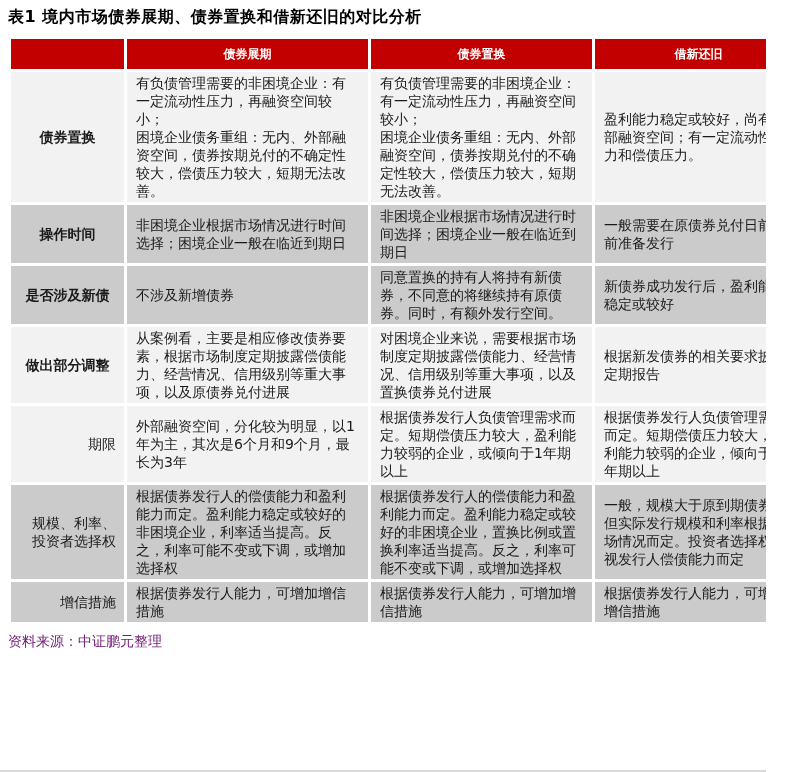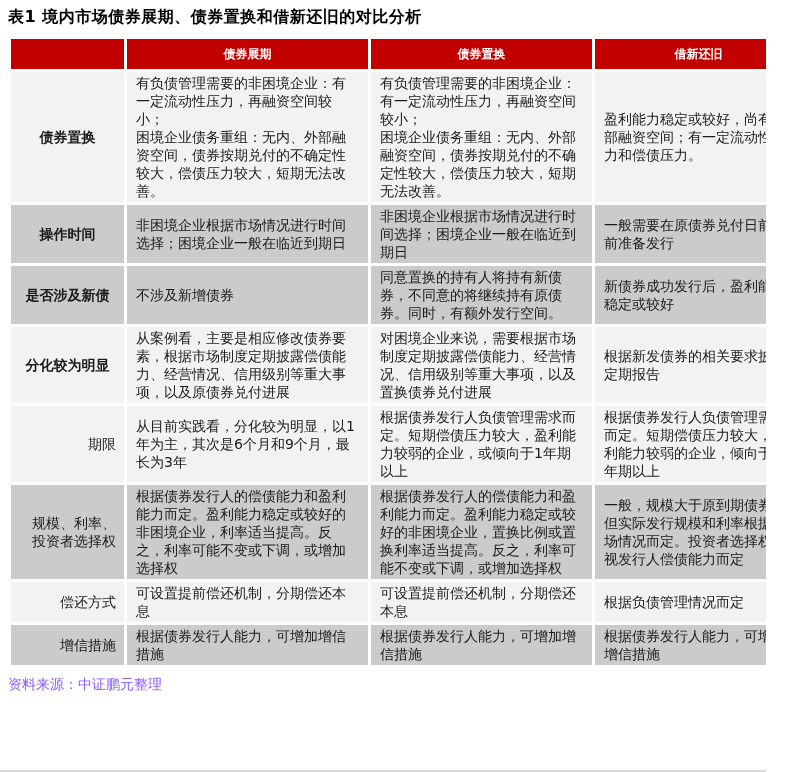--- a/index.html
+++ b/index.html
@@ -58,21 +58,21 @@
     text-align:right;
     padding-right:8px;
     margin-top:20px;
   }
   tbody td {
     text-align:left;
     white-space:pre-line;
   }
   .source {
     font-size:14px;
-    color:#8b5cf6;
+    color:#701a75;
     margin:8px 0 0 0;
   }
   .bottom-rule {
     position:absolute;
     left:0; right:0; bottom:0;
     border-top:2px solid #d9d9d9;
   }
 </style>
 </head>
 <body>
@@ -110,42 +110,36 @@
           <td>非困境企业根据市场情况进行时间选择；困境企业一般在临近到期日</td>
           <td>一般需要在原债券兑付日前提前准备发行</td>
         </tr>
         <tr class="dark">
           <th>是否涉及新债</th>
           <td>不涉及新增债券</td>
           <td>同意置换的持有人将持有新债券，不同意的将继续持有原债券。同时，有额外发行空间。</td>
           <td>新债券成功发行后，盈利能力稳定或较好</td>
         </tr>
         <tr class="light">
-          <th>分化较为明显</th>
+          <th>做出部分调整</th>
           <td>从案例看，主要是相应修改债券要素，根据市场制度定期披露偿债能力、经营情况、信用级别等重大事项，以及原债券兑付进展</td>
           <td>对困境企业来说，需要根据市场制度定期披露偿债能力、经营情况、信用级别等重大事项，以及置换债券兑付进展</td>
           <td>根据新发债券的相关要求披露定期报告</td>
         </tr>
         <tr class="light">
           <th class="plain">期限</th>
-          <td>从目前实践看，分化较为明显，以1年为主，其次是6个月和9个月，最长为3年</td>
+          <td>外部融资空间，分化较为明显，以1年为主，其次是6个月和9个月，最长为3年</td>
           <td>根据债券发行人负债管理需求而定。短期偿债压力较大，盈利能力较弱的企业，或倾向于1年期以上</td>
           <td>根据债券发行人负债管理需求而定。短期偿债压力较大，盈利能力较弱的企业，倾向于1年期以上</td>
         </tr>
         <tr class="dark">
           <th class="plain">规模、利率、投资者选择权</th>
           <td>根据债券发行人的偿债能力和盈利能力而定。盈利能力稳定或较好的非困境企业，利率适当提高。反之，利率可能不变或下调，或增加选择权</td>
           <td>根据债券发行人的偿债能力和盈利能力而定。盈利能力稳定或较好的非困境企业，置换比例或置换利率适当提高。反之，利率可能不变或下调，或增加选择权</td>
           <td>一般，规模大于原到期债券，但实际发行规模和利率根据市场情况而定。投资者选择权，视发行人偿债能力而定</td>
-        </tr>
-        <tr class="light">
-          <th class="plain">偿还方式</th>
-          <td>可设置提前偿还机制，分期偿还本息</td>
-          <td>可设置提前偿还机制，分期偿还本息</td>
-          <td>根据负债管理情况而定</td>
         </tr>
         <tr class="dark">
           <th class="plain">增信措施</th>
           <td>根据债券发行人能力，可增加增信措施</td>
           <td>根据债券发行人能力，可增加增信措施</td>
           <td>根据债券发行人能力，可增加增信措施</td>
         </tr>
       </tbody>
   </table>
 

